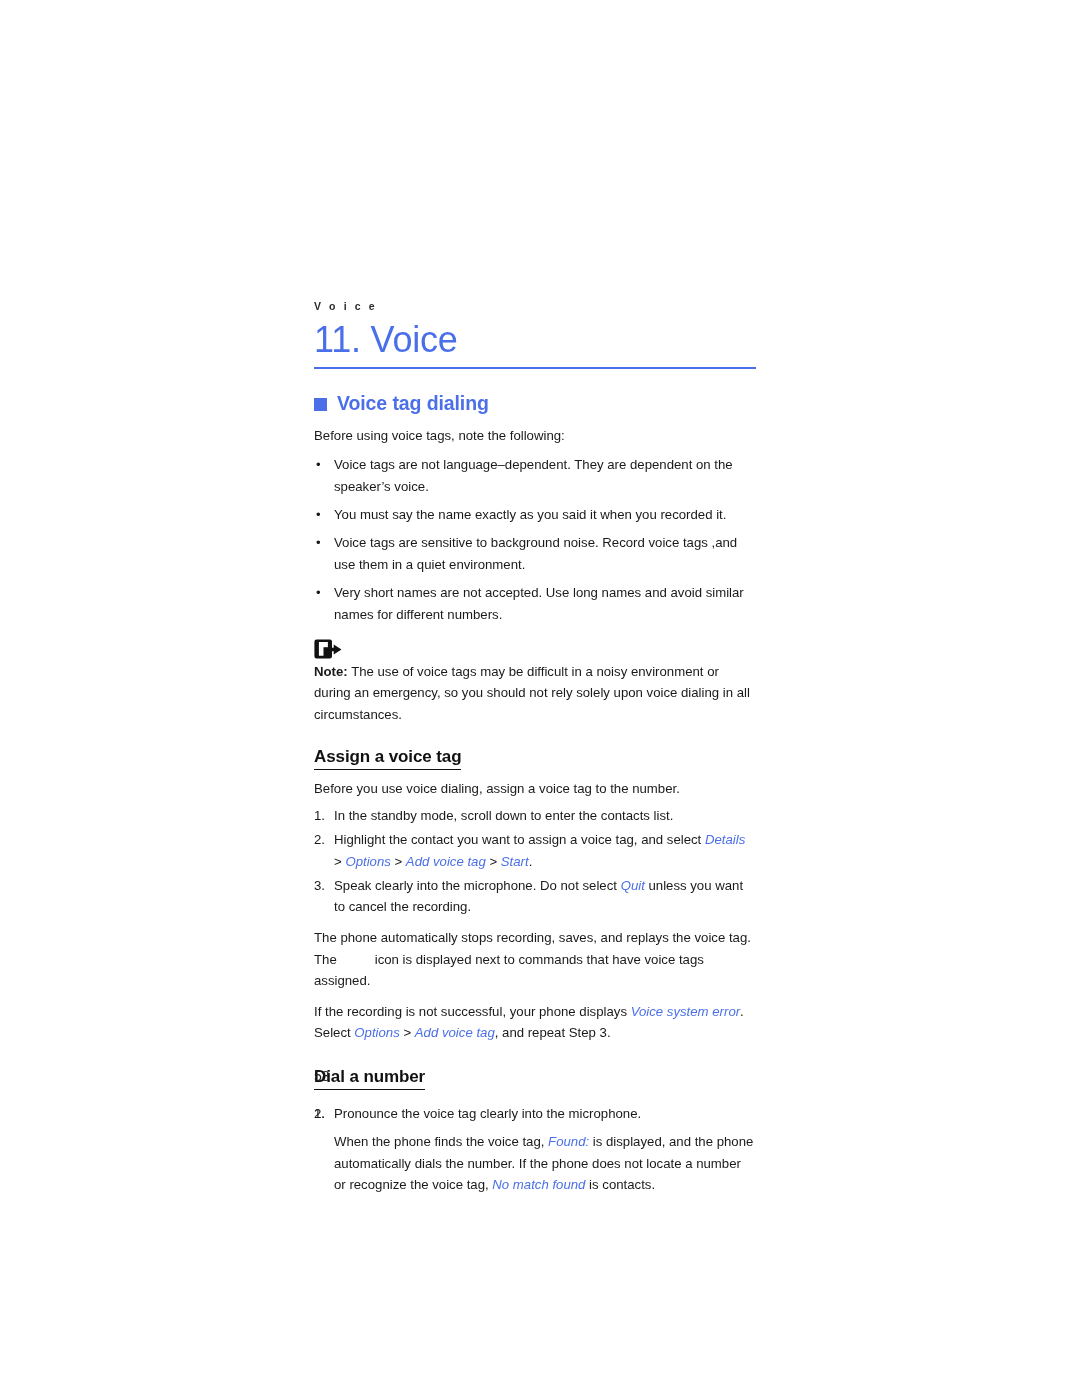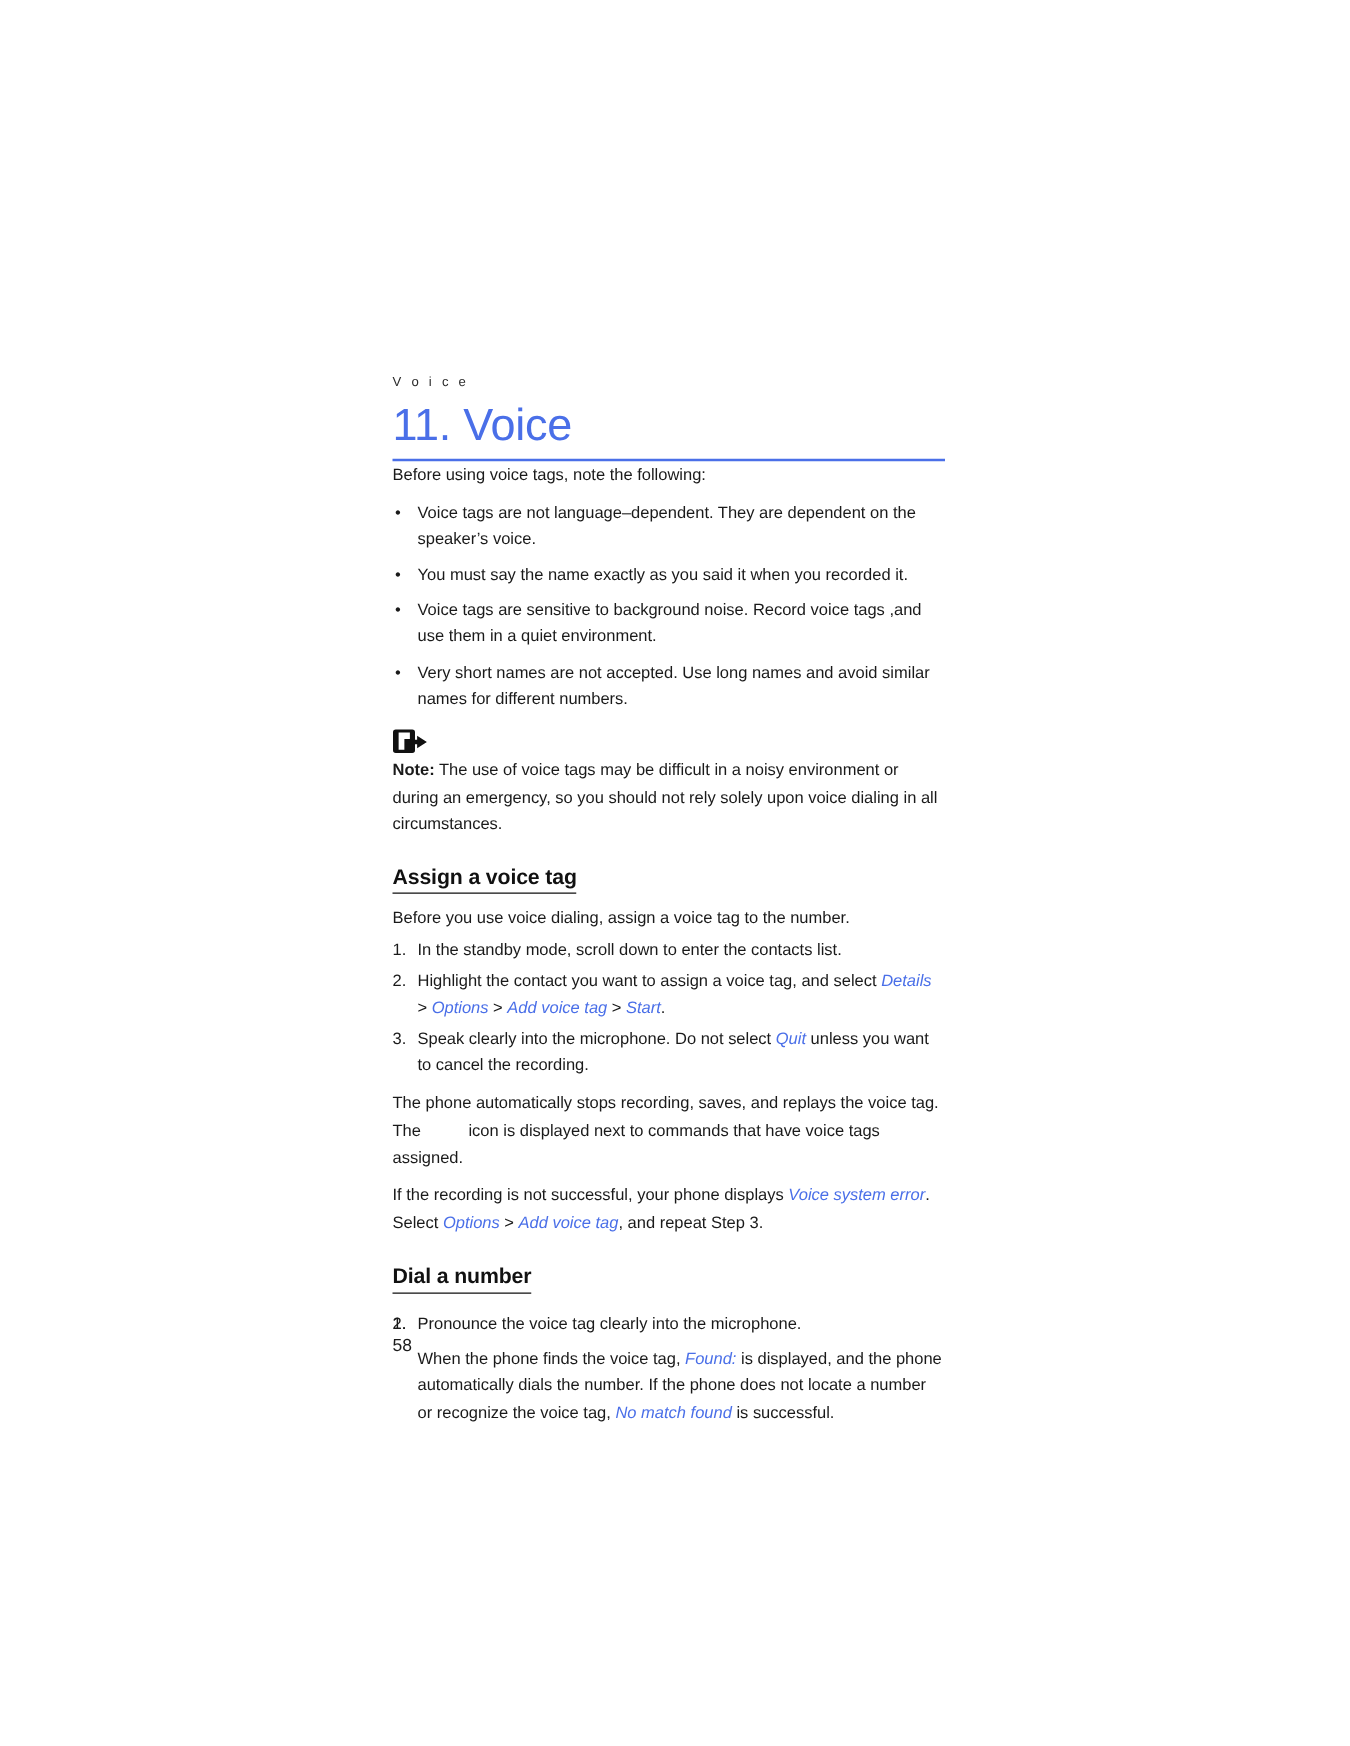--- a/index.html
+++ b/index.html
@@ -20,21 +20,21 @@
   .page {
     position: absolute;
     left: 314px;
     top: 300px;
     width: 442px;
   }
 
   
   .running-header {
     font-size: 10.5px;
-    font-weight: normal;
+    font-weight: bold;
     letter-spacing: 2.6px;
     color: #2b2b2b;
     margin: 0 0 6px 0;
     line-height: 1.2;
   }
 
   
   .chapter-title {
     font-size: 36px;
     font-weight: normal;
@@ -195,20 +195,24 @@
 </head>
 <body>
 
 <div class="page">
 
   <div class="running-header">V o i c e</div>
 
   <div class="chapter-title">11. Voice</div>
   <div class="title-rule"></div>
 
+  <div class="section-heading">
+    <span class="sq-bullet"></span>
+    <span class="section-heading-text">Voice tag dialing</span>
+  </div>
 
   <p class="body">Before using voice tags, note the following:</p>
 
   <ul class="bullets">
     <li>
       <span class="dot">•</span>
       <span>Voice tags are not language–dependent. They are dependent on the speaker’s voice.</span>
     </li>
     <li>
       <span class="dot">•</span>
@@ -266,19 +270,19 @@
     <h3 class="subhead">Dial a number</h3>
   </div>
 
   <ol class="steps">
     <li>
       <span class="num">1.</span>
     </li>
     <li>
       <span class="num">2.</span>
       <span>Pronounce the voice tag clearly into the microphone.</span>
-      <span class="sub-para"><span>When the phone finds the voice tag, </span><span class="ui">Found:</span><span> is displayed, and the phone automatically dials the number. If the phone does not locate a number or recognize the voice tag, </span><span class="ui">No match found</span><span> is successful.</span></span>
+      <span class="sub-para"><span>When the phone finds the voice tag, </span><span class="ui">Found:</span><span> is displayed, and the phone automatically dials the number. If the phone does not locate a number or recognize the voice tag, </span><span class="ui">No match found</span><span> is contacts.</span></span>
     </li>
   </ol>
 
 </div>
 
 <div class="page-number">58</div>
 
 </body></html>

